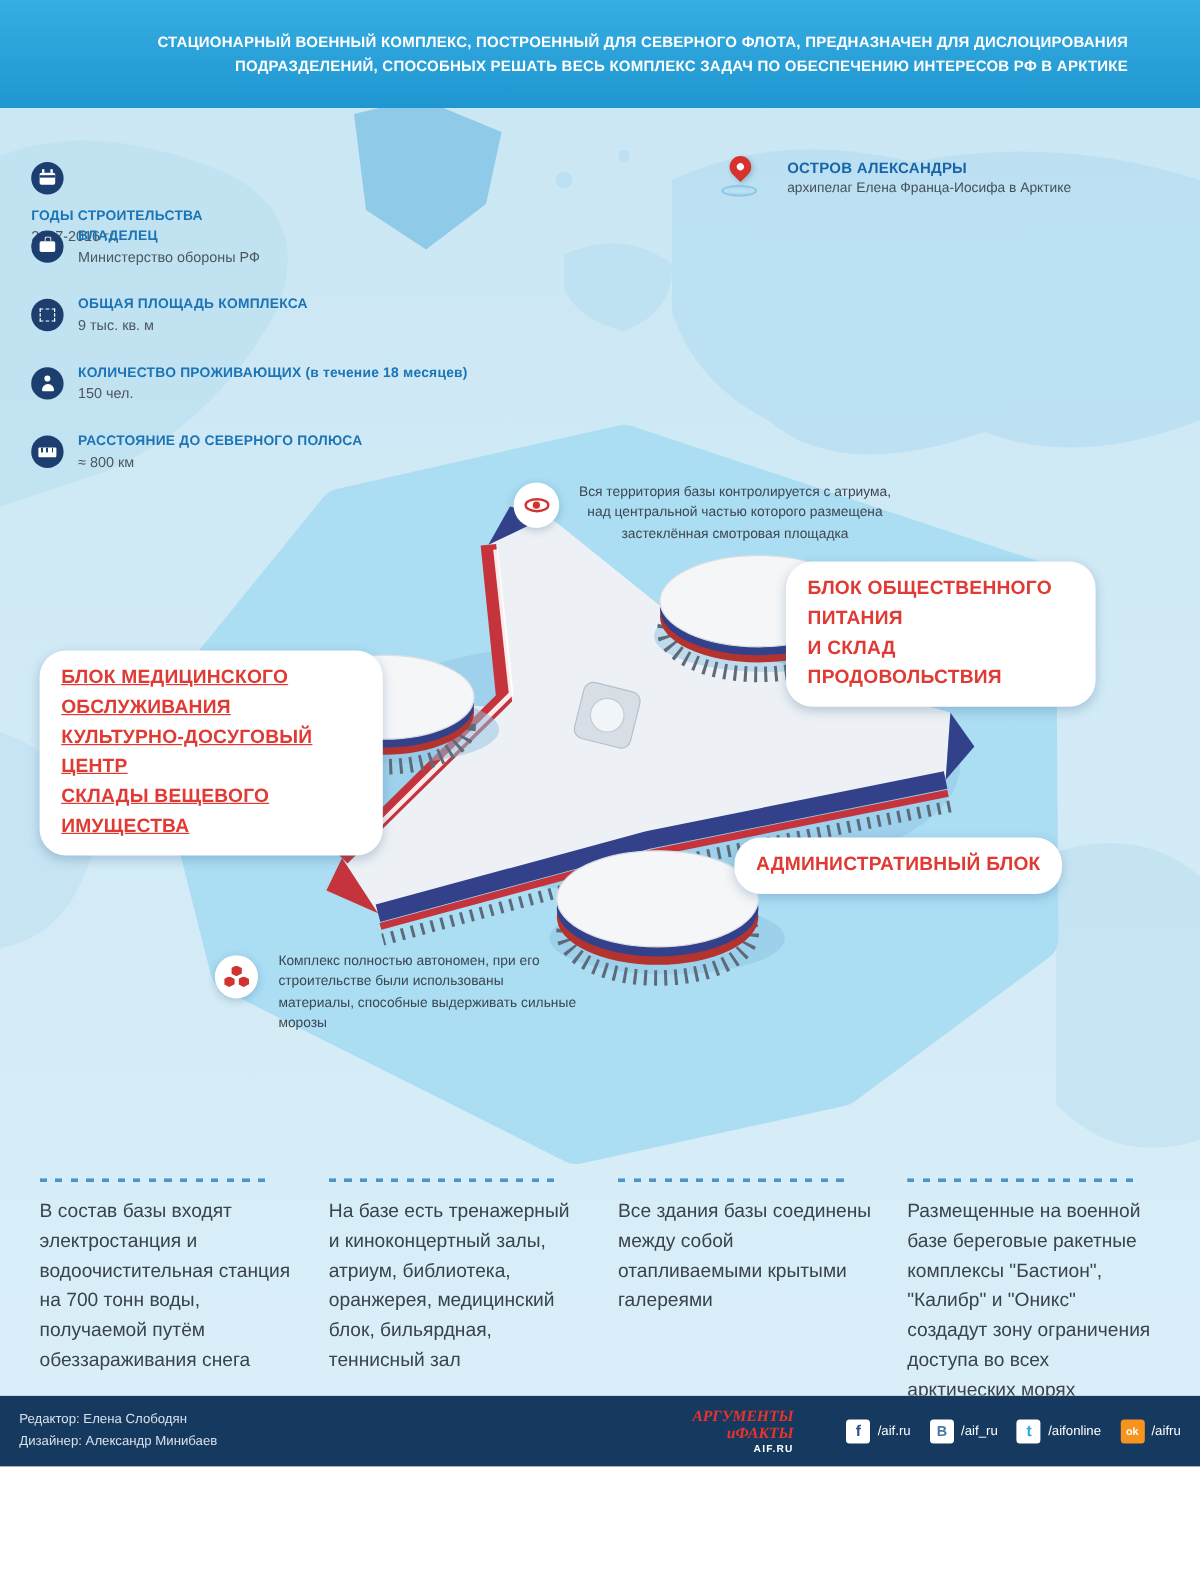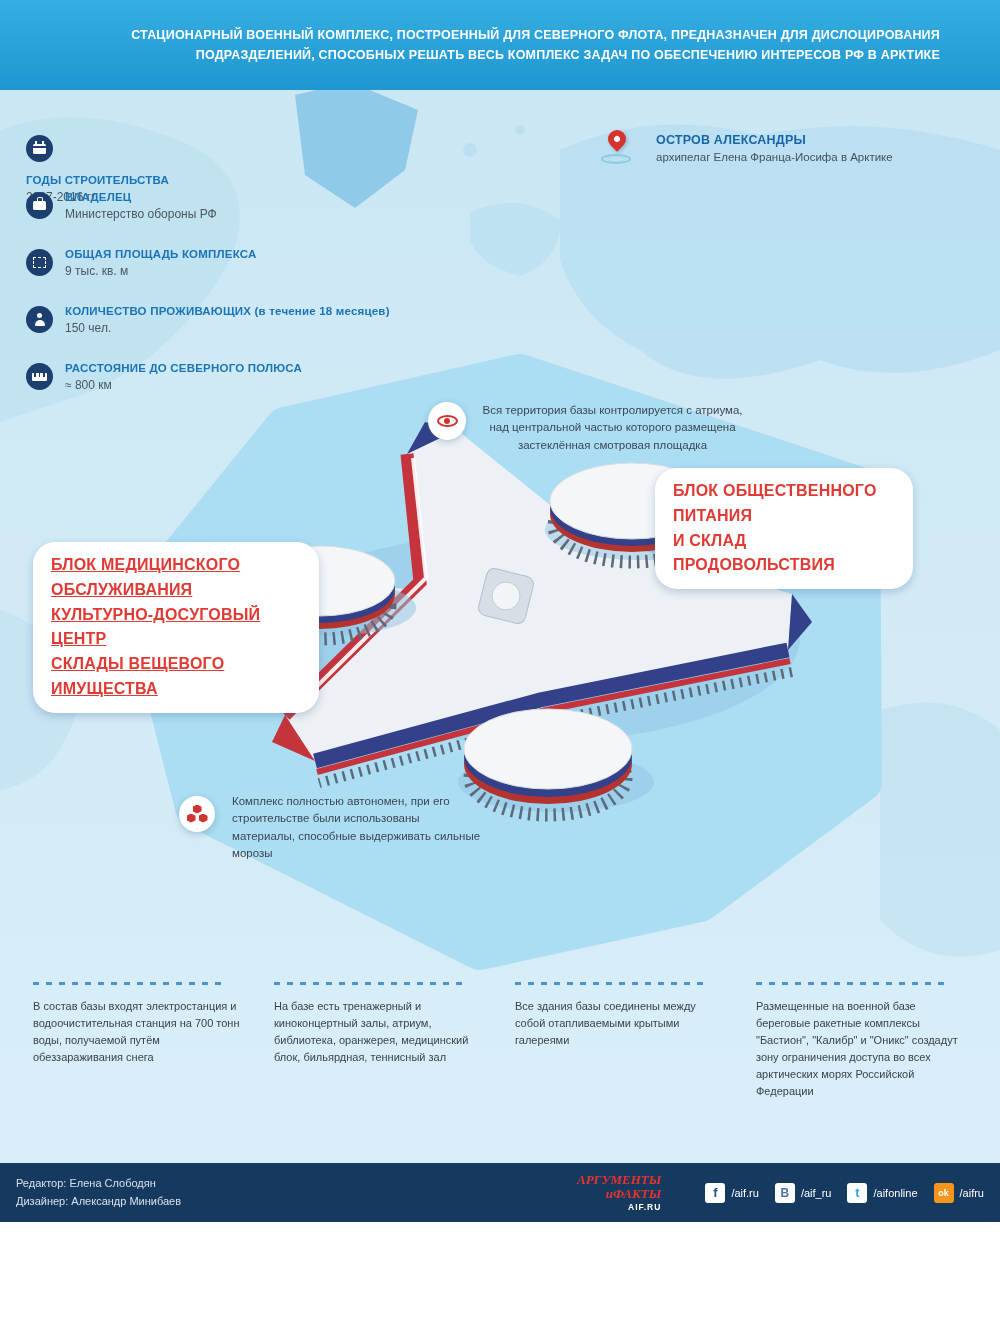--- a/index.html
+++ b/index.html
@@ -55,21 +55,21 @@
   .g-eye{width:21px;height:12px;border:2px solid #cf3430;border-radius:50%;position:relative;box-sizing:border-box;}
   .g-eye:after{content:"";position:absolute;left:50%;top:50%;transform:translate(-50%,-50%);width:6px;height:6px;background:#cf3430;border-radius:50%;}
   .g-mol{position:relative;width:21px;height:19px;}
   .g-hex{position:absolute;width:9px;height:9px;background:#cf3430;clip-path:polygon(50% 0,100% 25%,100% 75%,50% 100%,0 75%,0 25%);}
   .g-hex.h1{left:6px;top:0;}
   .g-hex.h2{left:0;top:9px;}
   .g-hex.h3{left:12px;top:9px;}
 
   
   .facts{position:absolute;left:33px;top:892px;width:934px;display:flex;gap:30px;z-index:5;}
-  .fact{flex:1;padding-top:16px;position:relative;color:#39434d;font-size:11px;line-height:1.55;}
+  .fact{flex:1;padding-top:16px;position:relative;color:#39434d;font-size:16px;line-height:1.55;}
   .fact:before{content:"";position:absolute;left:0;top:0;width:92%;height:3px;background:repeating-linear-gradient(90deg,#4b93c8 0 6px,transparent 6px 13px);}
 
   
   .footer{height:59px;background:#16395f;display:flex;align-items:center;padding:0 16px;box-sizing:border-box;gap:20px;}
   .credits{color:#d8e0ea;font-size:11px;line-height:1.6;flex:1;}
   .aif-logo{font-family:"Liberation Serif",serif;font-style:italic;font-weight:700;color:#e8342c;font-size:13px;line-height:1.05;text-align:right;margin-right:24px;}
   .aif-site{font-family:"Liberation Sans",sans-serif;font-style:normal;color:#fff;font-size:8.5px;letter-spacing:1px;display:block;margin-top:2px;}
   .socials{display:flex;gap:16px;align-items:center;}
   .soc{display:flex;gap:6px;align-items:center;text-decoration:none;}
   .soc-ic{width:20px;height:20px;border-radius:3px;background:#fff;display:flex;align-items:center;justify-content:center;font-weight:700;font-size:13px;}
@@ -220,20 +220,21 @@
 
     <div class="blabel" style="left:655px;top:378px;width:222px;">
       <div>БЛОК ОБЩЕСТВЕННОГО ПИТАНИЯ</div>
       <div>И СКЛАД ПРОДОВОЛЬСТВИЯ</div>
     </div>
     <div class="blabel" style="left:33px;top:452px;width:250px;text-decoration:underline;">
       <div>БЛОК МЕДИЦИНСКОГО ОБСЛУЖИВАНИЯ</div>
       <div>КУЛЬТУРНО-ДОСУГОВЫЙ ЦЕНТР</div>
       <div>СКЛАДЫ ВЕЩЕВОГО ИМУЩЕСТВА</div>
     </div>
+    <div class="blabel" style="left:612px;top:608px;">АДМИНИСТРАТИВНЫЙ БЛОК</div>
 
     <div class="wcircle" style="left:179px;top:706px;width:36px;height:36px;">
       <span class="g-mol">
           <span class="g-hex h1"></span>
           <span class="g-hex h2"></span>
           <span class="g-hex h3"></span>
         </span>
     </div>
     <div class="note-text" style="left:232px;top:703px;width:252px;">Комплекс полностью автономен, при его строительстве были использованы материалы, способные выдерживать сильные морозы</div>
 

